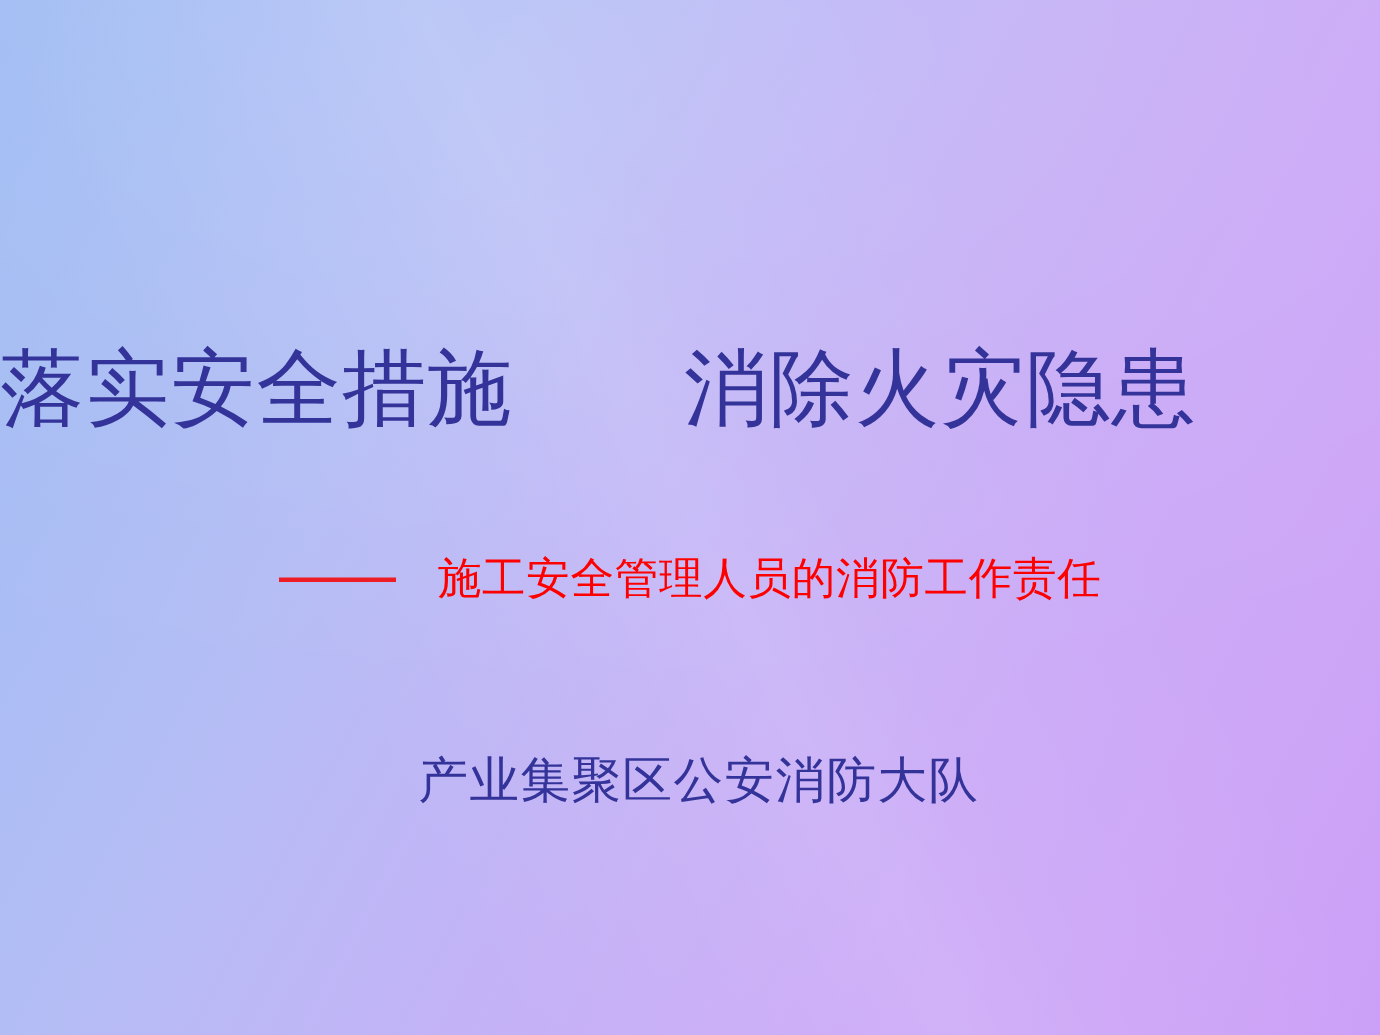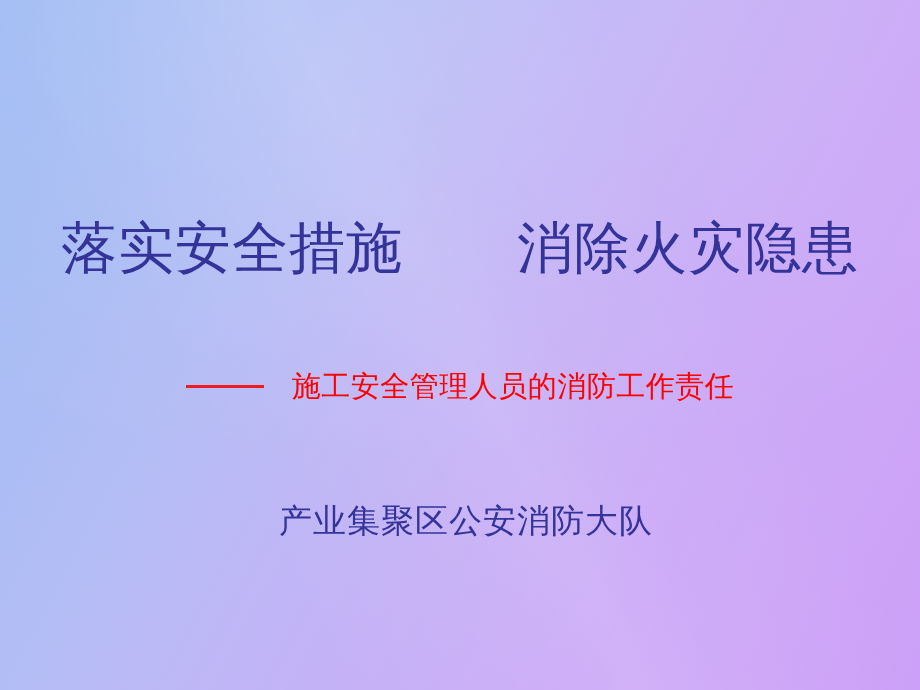--- a/index.html
+++ b/index.html
@@ -65,23 +65,22 @@
   .content {
     position: relative;
     z-index: 3;
     width: 100%;
     height: 100%;
   }
 
   .title-block {
     position: absolute;
     left: 0;
-    top: 216px;
+    top: 228px;
     width: 920px;
-    text-align: center;
   }
 
   .main-title {
     display: inline-block;
     color: #333399;
     font-size: 56px;
     line-height: 64px;
     letter-spacing: 1px;
     white-space: pre;
     font-weight: normal;

